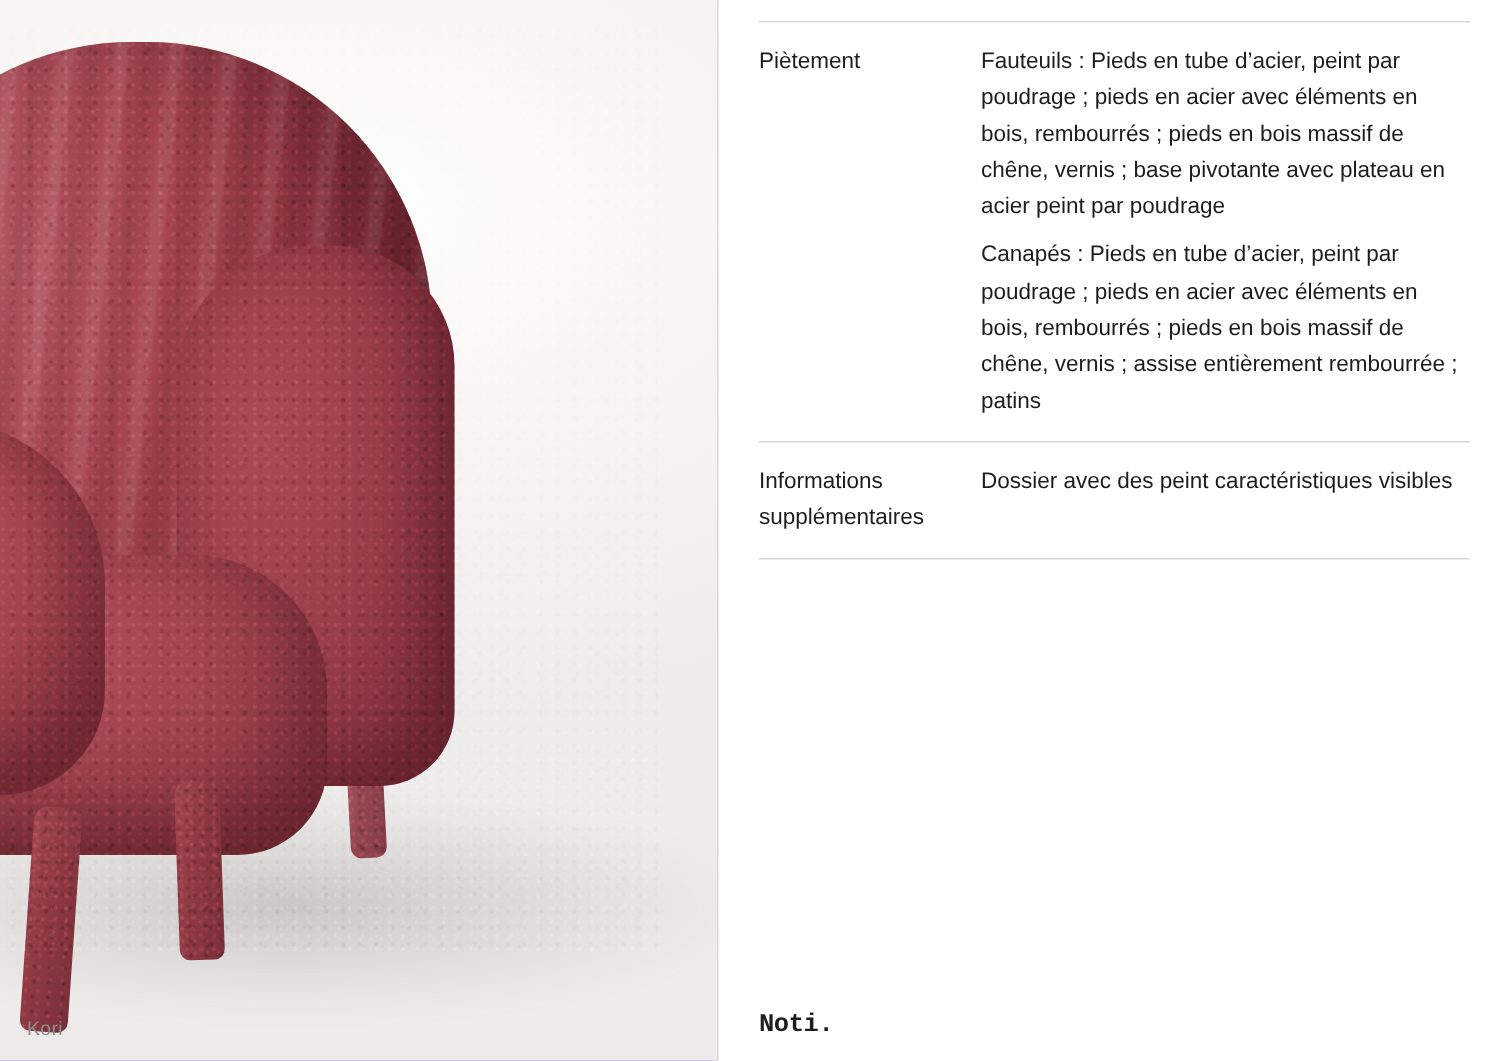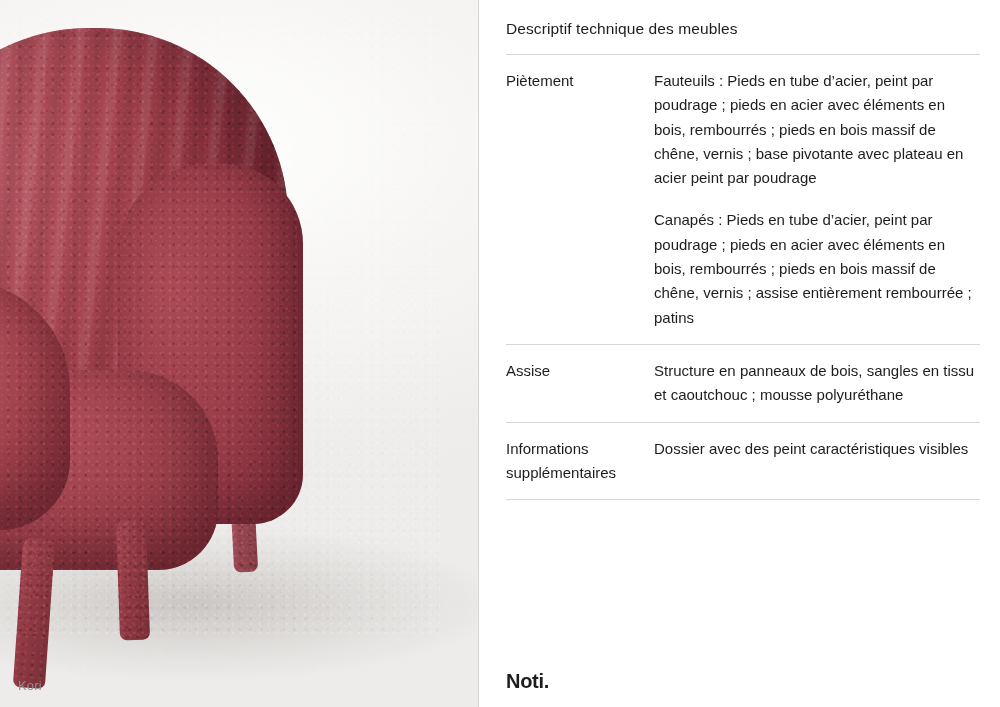--- a/index.html
+++ b/index.html
@@ -220,37 +220,37 @@
     color: #1d1d1b;
   }
   td.label-cell {
     width: 148px;
     padding-right: 12px;
   }
   td.value-cell {
     padding-left: 2px;
   }
   .value-block + .value-block {
-    margin-top: 18px;
+    margin-top: 8px;
   }
   .table-bottom-rule {
     border-top: 1px solid #d7d7d7;
     margin-top: 0;
   }
 
   
   .logo {
     position: absolute;
     left: 506px;
     bottom: 14px;
-    font-size: 20px;
+    font-size: 17px;
     font-weight: bold;
     letter-spacing: -0.3px;
     color: #1d1d1b;
-    font-family: Liberation Sans, sans-serif;
+    font-family: Liberation Mono, monospace;
   }
   .logo .dot {
     color: #1d1d1b;
   }
 </style>
 </head>
 <body>
 
 <div class="page">
 
@@ -269,35 +269,28 @@
       <div class="leg leg-front-right"></div>
       <div class="boucle"></div>
     </div>
 
     <div class="img-caption">Kori</div>
   </div>
 
   <div class="divider"></div>
 
   <div class="spec-panel">
-    <div class="spec-title">Descriptif technique des meubles</div>
 
     <table class="spec-table">
       <tbody>
         <tr>
           <td class="label-cell">Piètement</td>
           <td class="value-cell">
             <div class="value-block">Fauteuils : Pieds en tube d’acier, peint par poudrage ; pieds en acier avec éléments en bois, rembourrés ; pieds en bois massif de chêne, vernis ; base pivotante avec plateau en acier peint par poudrage</div>
             <div class="value-block">Canapés : Pieds en tube d’acier, peint par poudrage ; pieds en acier avec éléments en bois, rembourrés ; pieds en bois massif de chêne, vernis ; assise entièrement rembourrée ; patins</div>
-          </td>
-        </tr>
-        <tr>
-          <td class="label-cell">Assise</td>
-          <td class="value-cell">
-            <div class="value-block">Structure en panneaux de bois, sangles en tissu et caoutchouc ; mousse  polyuréthane</div>
           </td>
         </tr>
         <tr>
           <td class="label-cell">Informations supplémentaires</td>
           <td class="value-cell">
             <div class="value-block">Dossier avec des peint caractéristiques visibles</div>
           </td>
         </tr>
       </tbody>
     </table>

